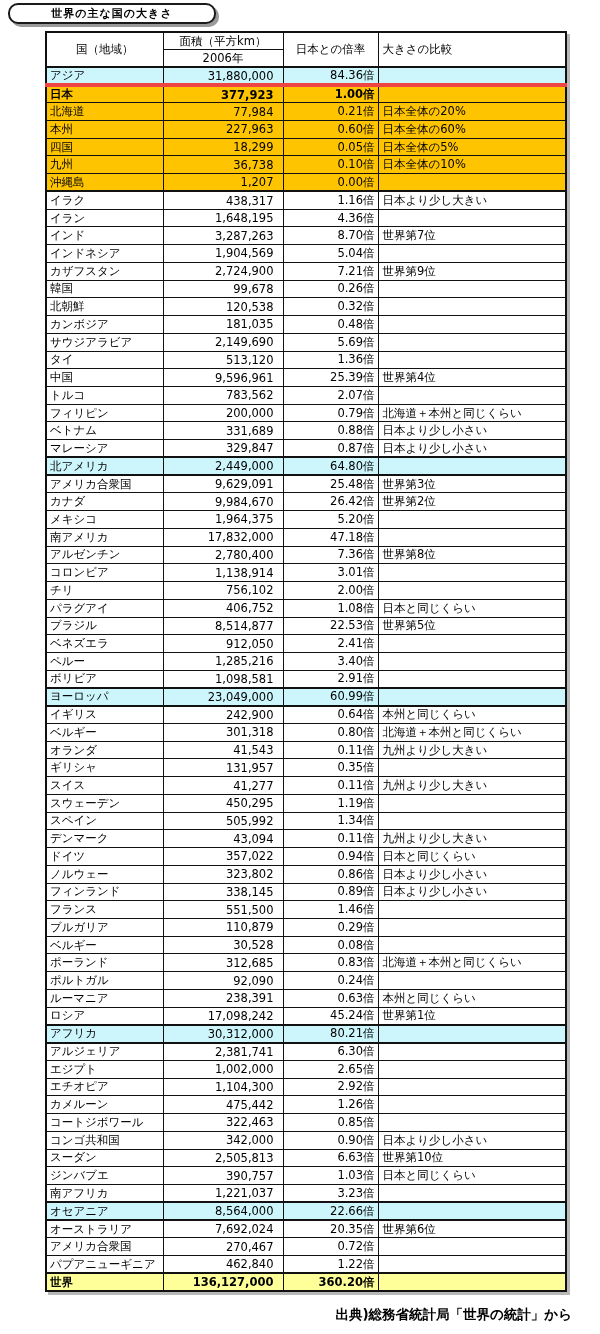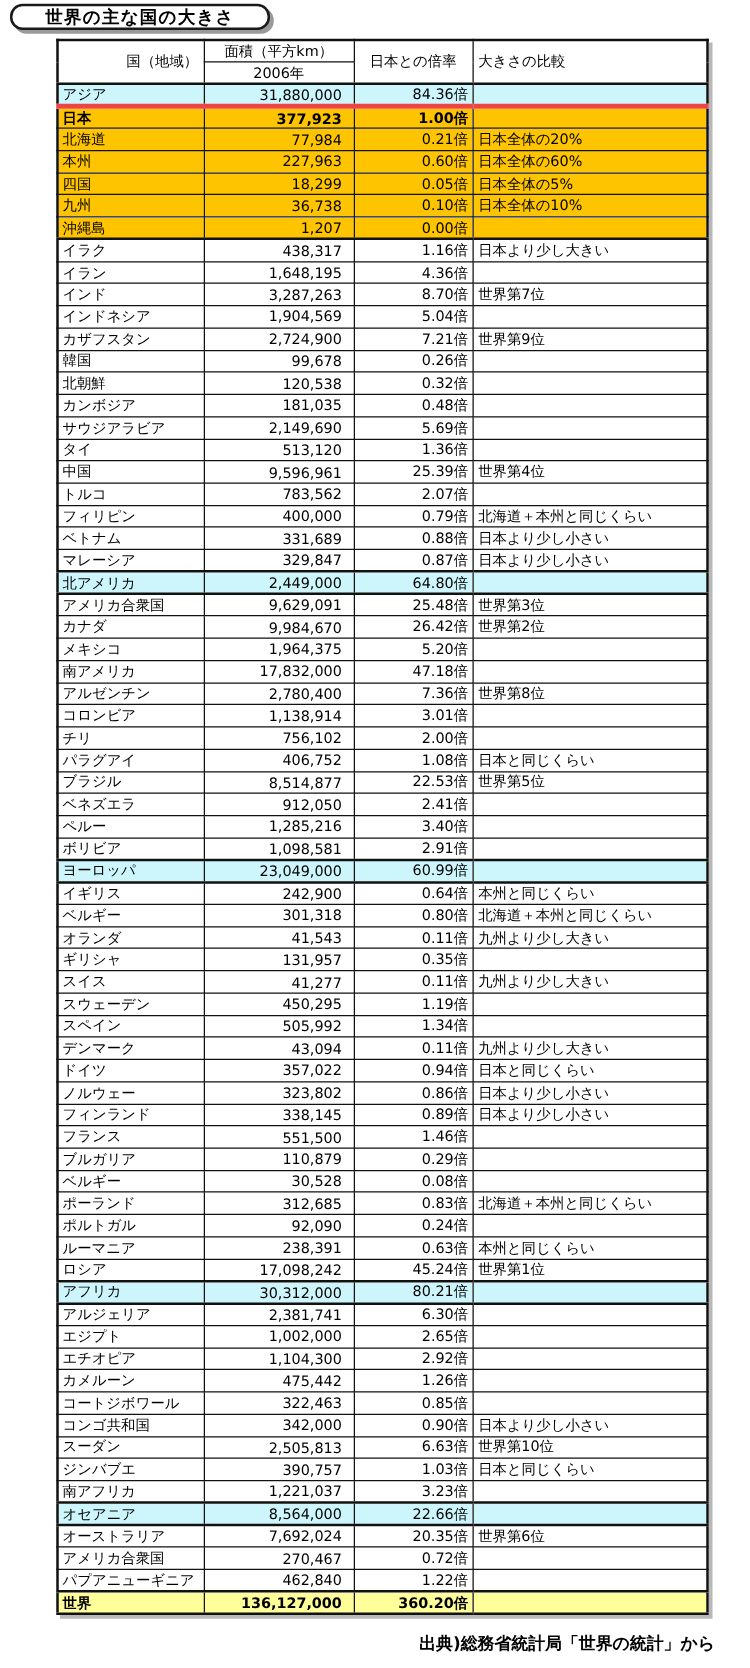--- a/index.html
+++ b/index.html
@@ -11,37 +11,37 @@
     color:#000;
   }
   .title-box {
     position:absolute; left:8px; top:3px;
     width:208px; height:21px;
     background:#fff;
     border:2px solid #1a1a1a;
     border-radius:10px;
     box-shadow:3px 3px 0 #9a9a9a;
     display:flex; align-items:center; justify-content:center;
-    font-size:14px; font-weight:bold; letter-spacing:1px;
+    font-size:11px; font-weight:bold; letter-spacing:1px;
   }
   table.main {
     position:absolute; left:45px; top:31px; width:520px;
     border-collapse:collapse; table-layout:fixed;
     border:2px solid #111;
     box-shadow:3px 3px 0 #b8b8b8;
   }
   col.c1{width:117px} col.c2{width:120px} col.c3{width:95px} col.c4{width:188px}
   th,td {
     border:1px solid #111;
     overflow:hidden; white-space:nowrap;
     font-weight:normal;
     background:#fff;
   }
   th { height:17.5px; font-size:11.5px; padding:0 4px; }
-  .th-country { text-align:right; }
+  .th-country { text-align:center; }
   .th-area,.th-year,.th-ratio { text-align:center; }
   .th-cmp { text-align:left;margin-top:44px; }
   td { height:17.74px; font-size:11.5px; padding:0 3px; }
   .td-country { text-align:left; }
   .td-area { text-align:right; padding-right:9px; }
   .td-ratio { text-align:right; padding-right:3px; }
   .td-cmp { text-align:left; padding-left:4px; }
   tr.continent td { background:var(--c-continent); border-top:2px solid #111; border-bottom:2px solid #111;margin-left:32px; }
   tr.japan td { background:var(--c-japan); }
   tr.thick-top td { border-top:4px solid #ef4444;font-weight:bold; }
@@ -187,21 +187,21 @@
     <td class="td-cmp">世界第4位</td>
   </tr>
       <tr>
     <td class="td-country">トルコ</td>
     <td class="td-area">783,562</td>
     <td class="td-ratio">2.07倍</td>
     <td class="td-cmp"></td>
   </tr>
       <tr>
     <td class="td-country">フィリピン</td>
-    <td class="td-area">400,000</td>
+    <td class="td-area">200,000</td>
     <td class="td-ratio">0.79倍</td>
     <td class="td-cmp">北海道＋本州と同じくらい</td>
   </tr>
       <tr>
     <td class="td-country">ベトナム</td>
     <td class="td-area">331,689</td>
     <td class="td-ratio">0.88倍</td>
     <td class="td-cmp">日本より少し小さい</td>
   </tr>
       <tr>

